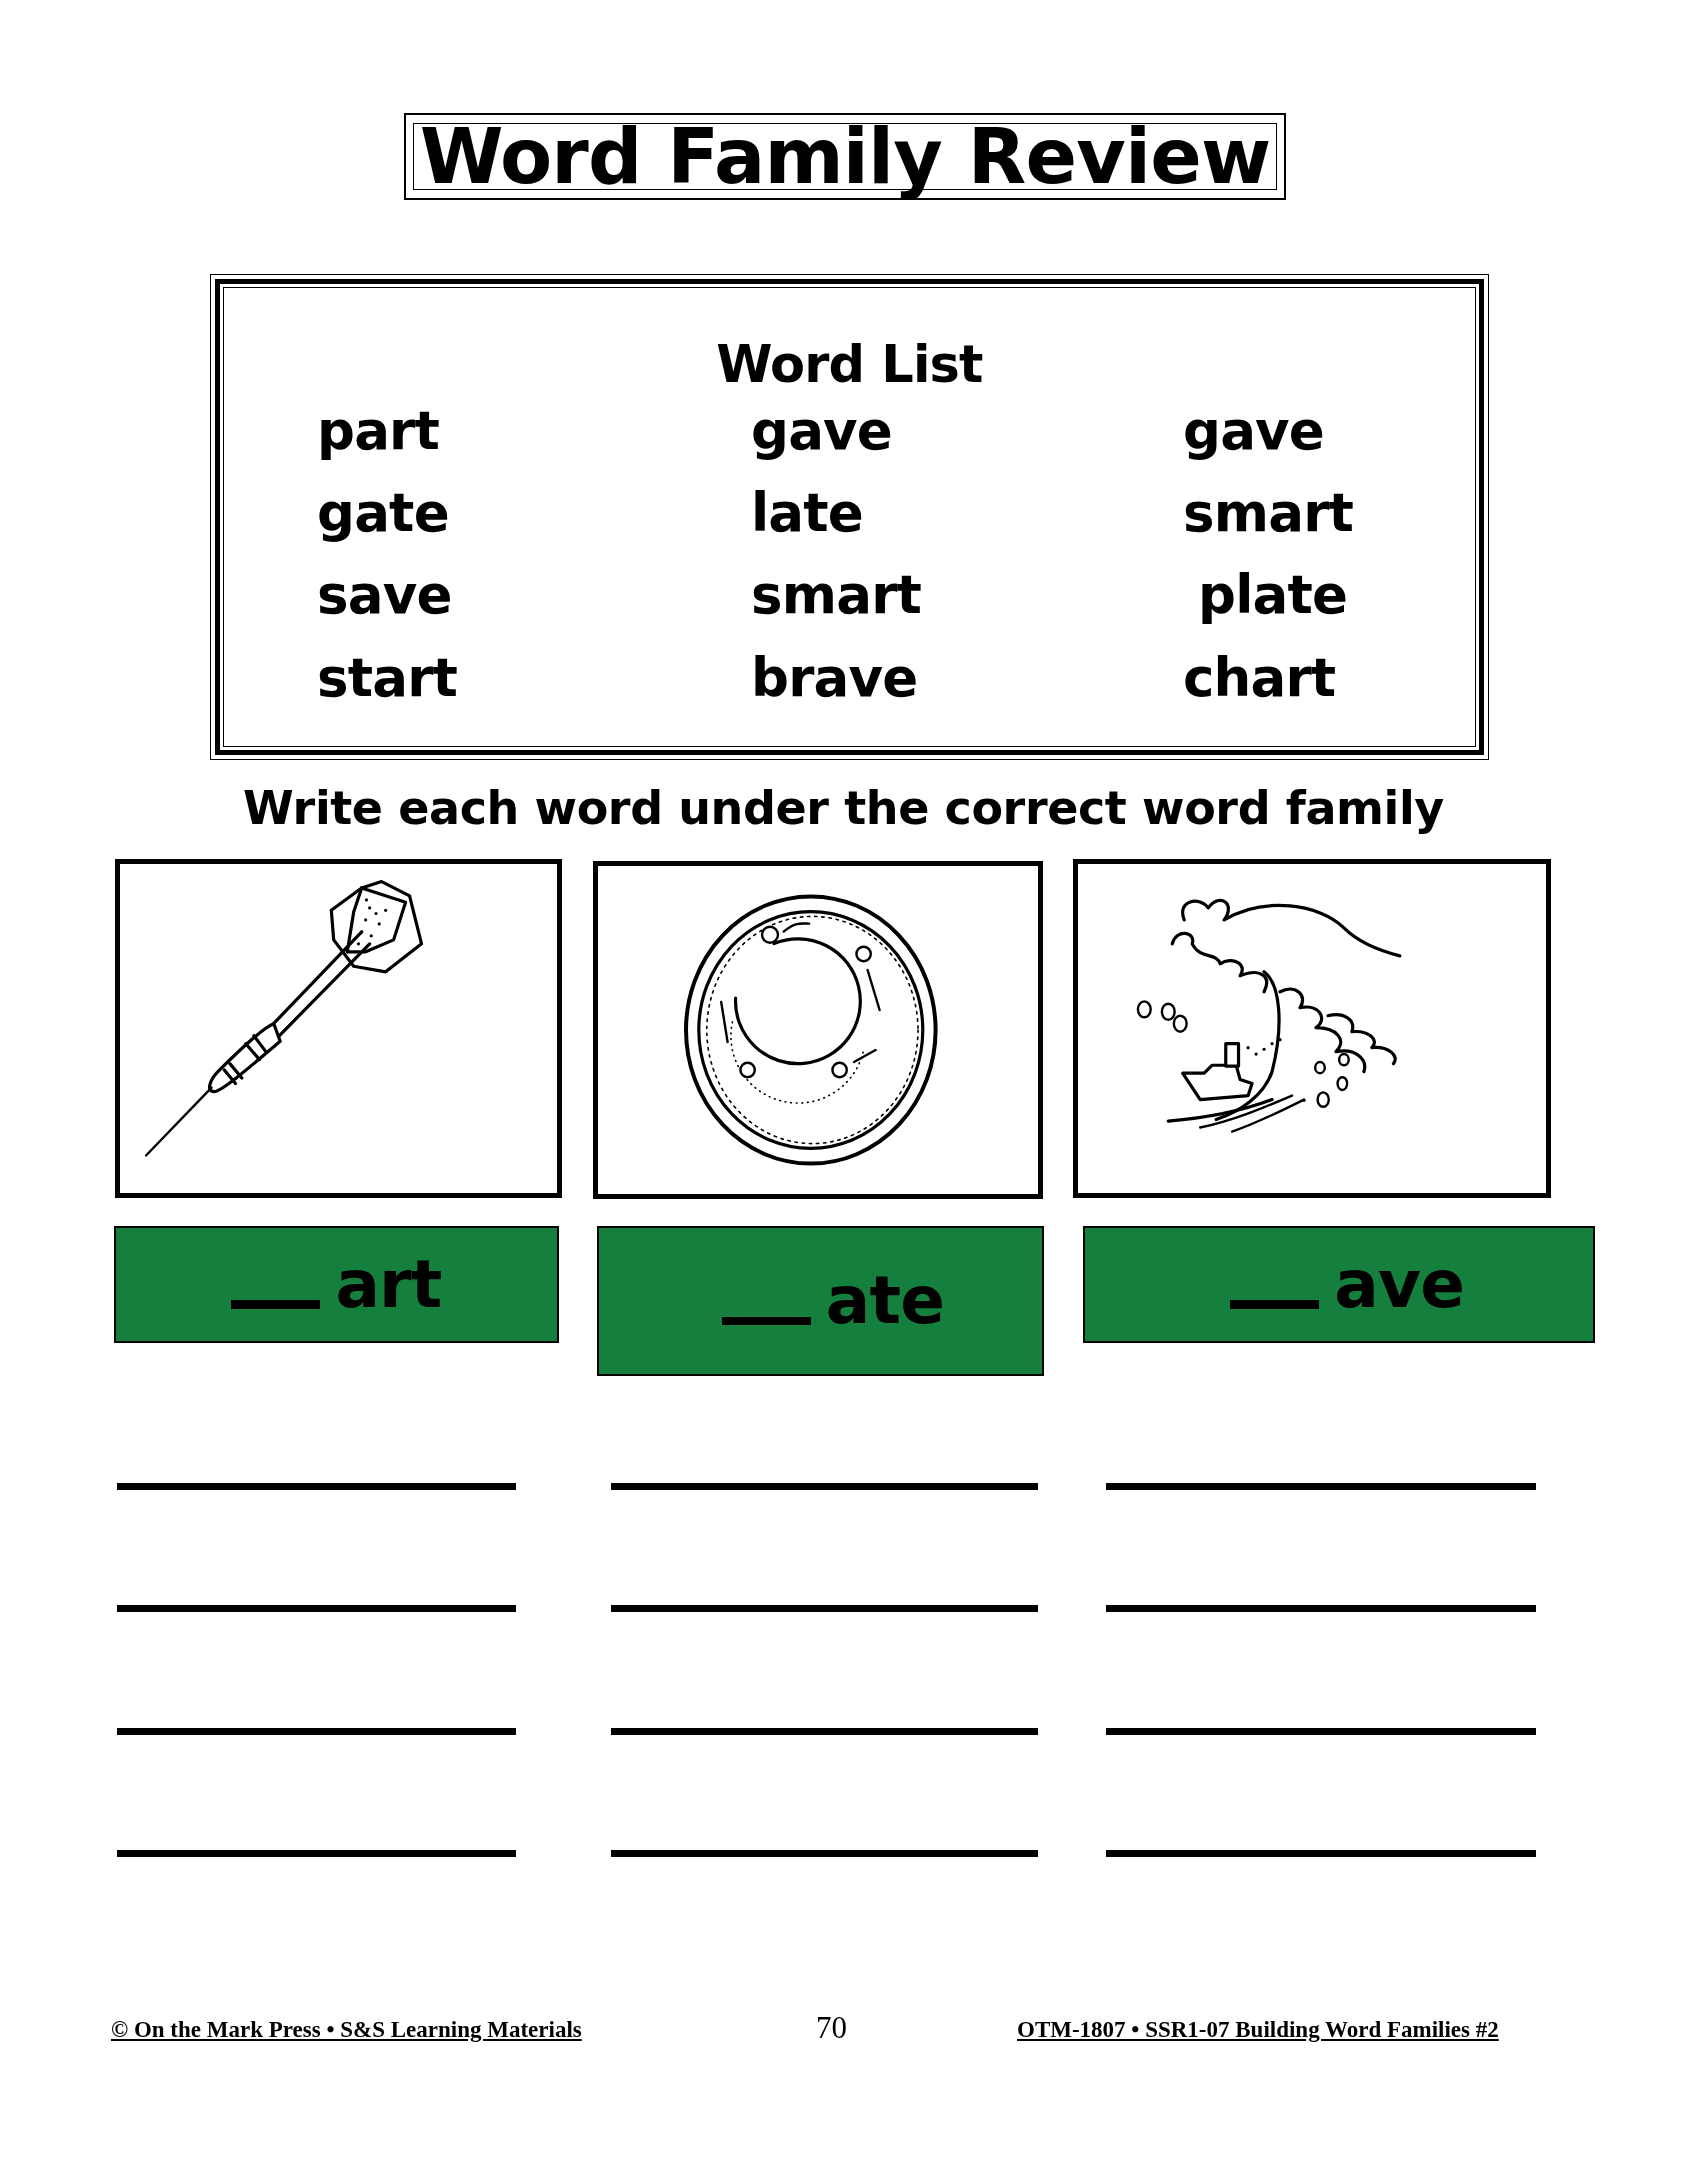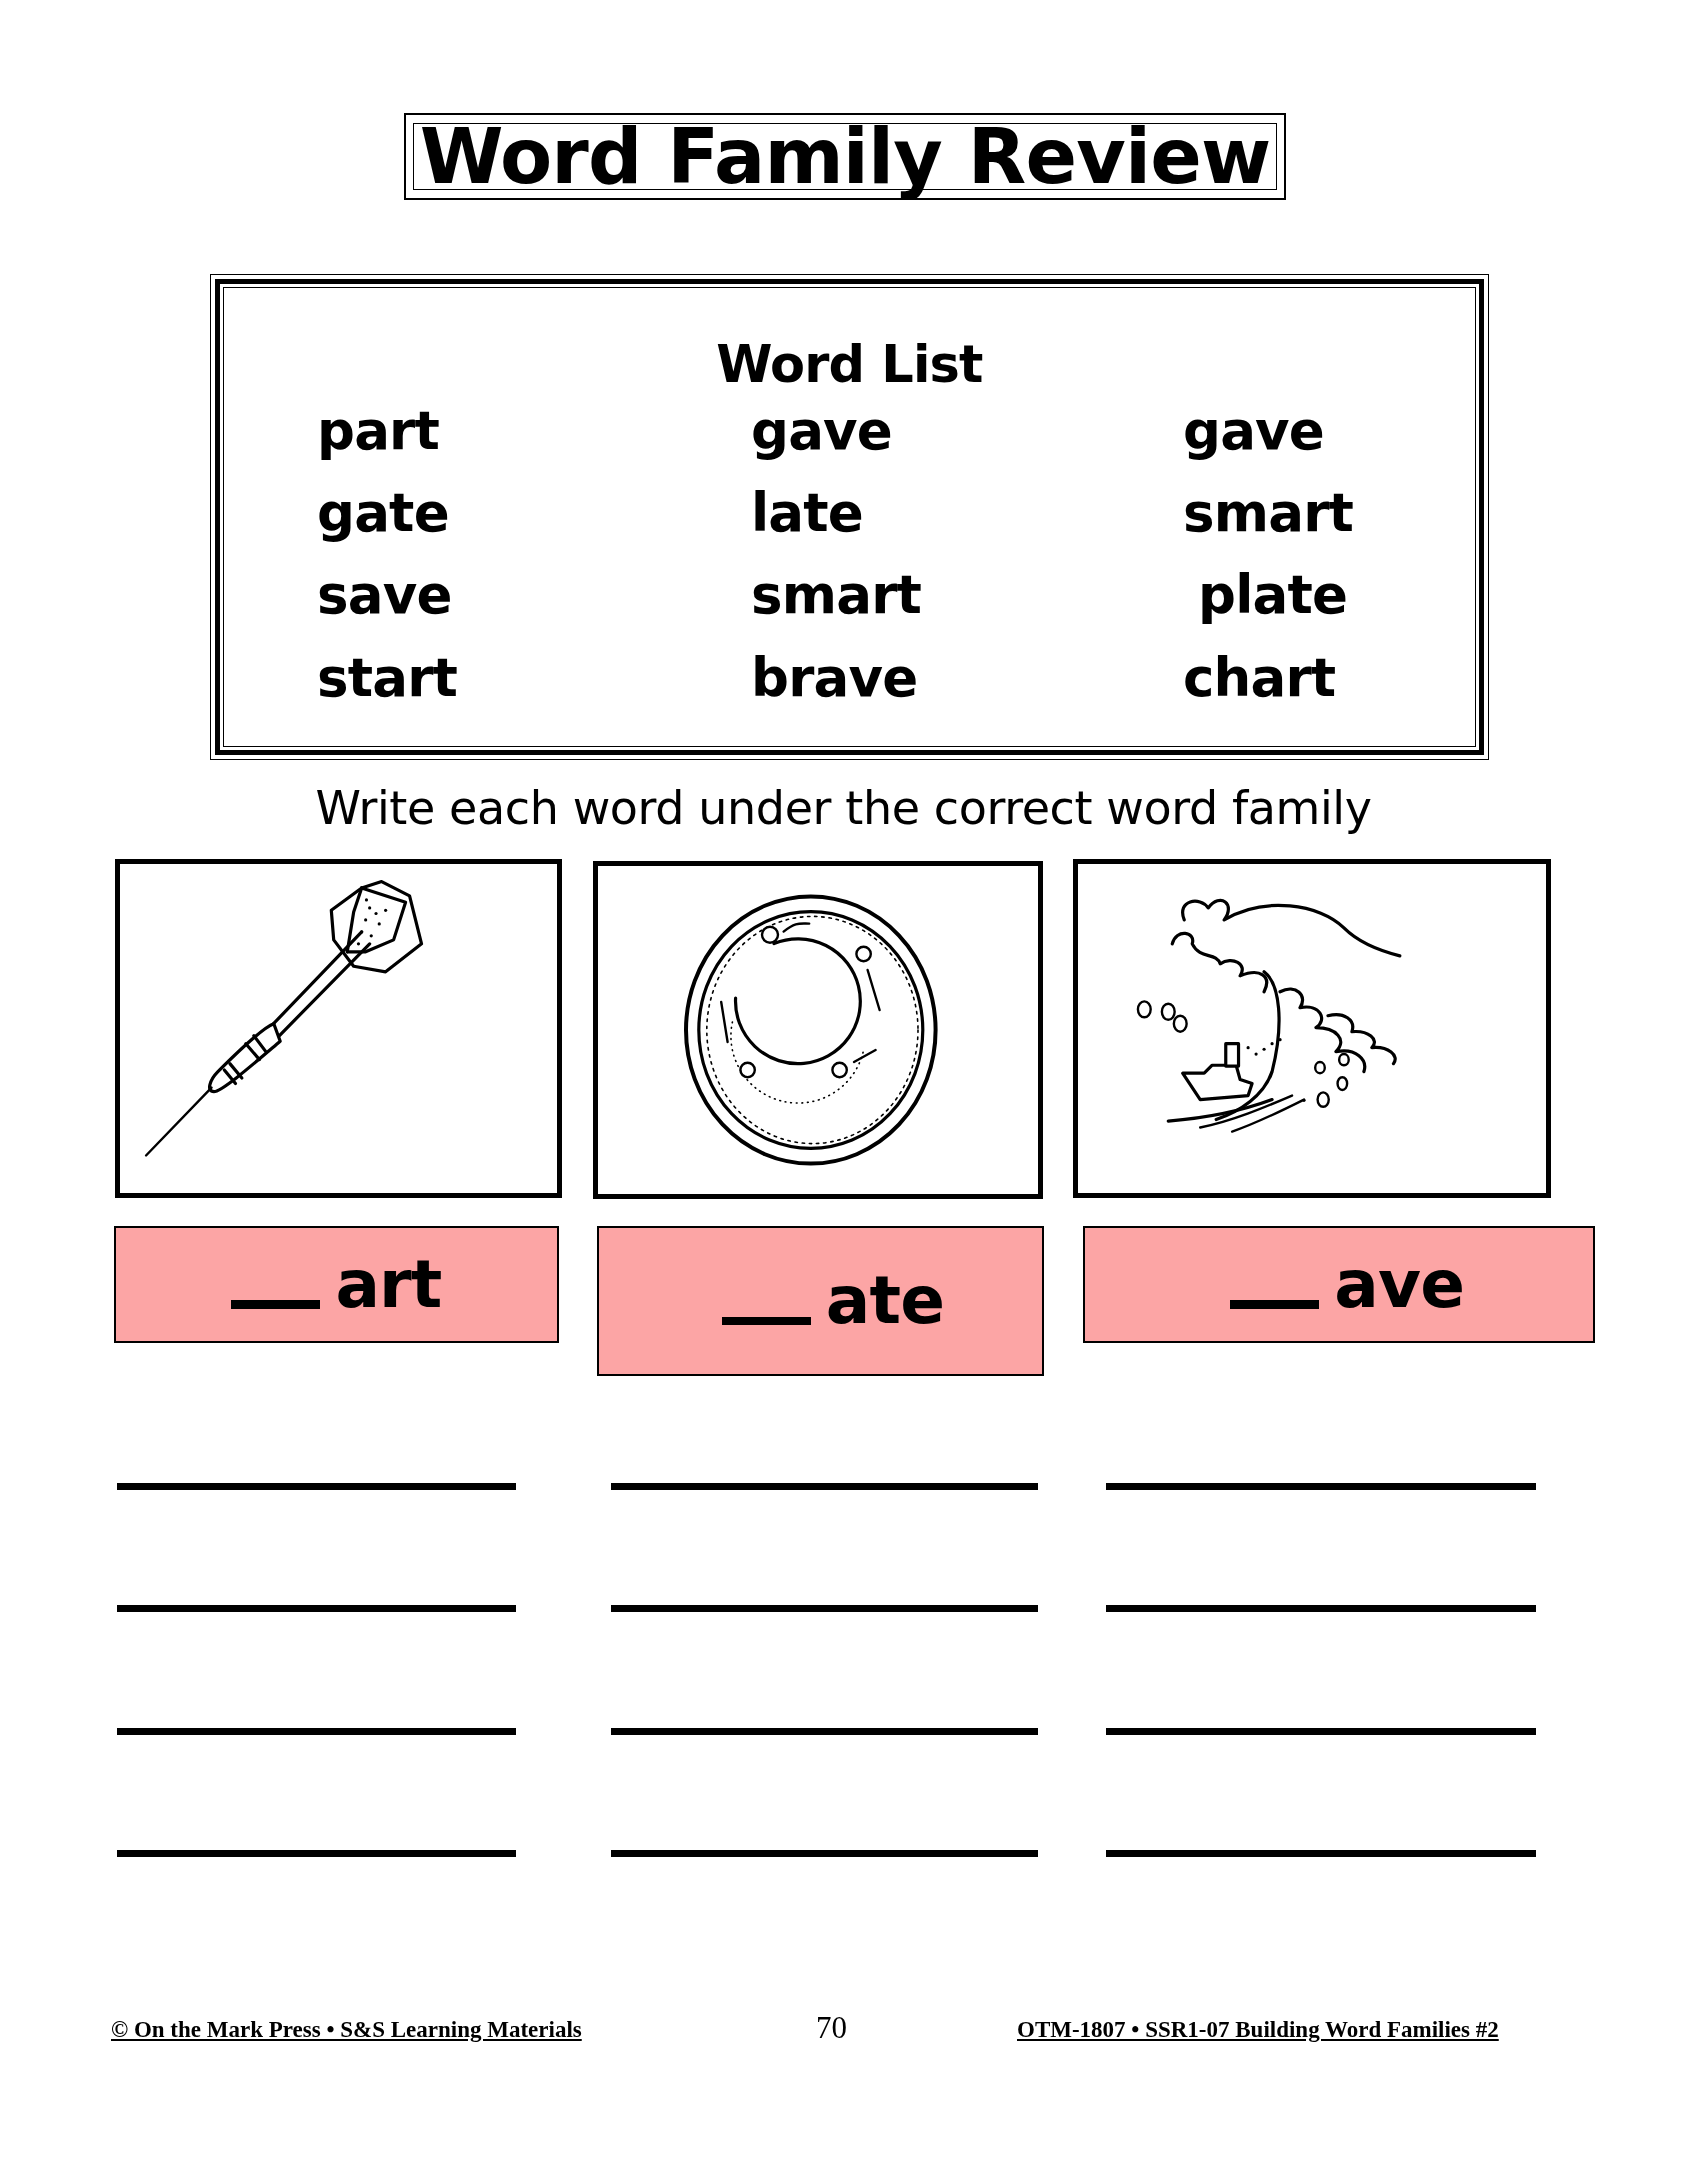--- a/index.html
+++ b/index.html
@@ -39,30 +39,30 @@
     .wl-heading {
       position: absolute; left: 0; right: 0; top: 47px; text-align: center;
       font-size: 51px; font-weight: bold; letter-spacing: -0.8px;
     }
     .wl-word {
       position: absolute; font-size: 53px; font-weight: bold; letter-spacing: -0.8px; line-height: 1;
     }
 
     .instruction {
       left: 0; width: 1687px; top: 781px; text-align: center;
-      font-size: 46px; font-weight: normal; letter-spacing: -0.4px;
+      font-size: 46px; font-weight: bold; letter-spacing: -0.4px;
     }
 
     
     .pic-box { border: 5px solid #000; box-sizing: border-box; background: #fff; }
     .pic-box svg { position: absolute; left: 0; top: 0; width: 100%; height: 100%; }
 
     
     .fam-box {
-      border: 2.5px solid #000; box-sizing: border-box; background: #fca5a5;
+      border: 2.5px solid #000; box-sizing: border-box; background: #15803d;
       display: flex; align-items: center; justify-content: center;
     }
     .fam-blank {
       display: inline-block; width: 89px; height: 8.2px; background: #000;
       margin-right: 15px; position: relative; top: 20px;
     }
     .fam-text { font-size: 66px; font-weight: bold; letter-spacing: -0.8px; line-height: 1; }
 
     
     .answer-line { height: 6.6px; background: #000; }

